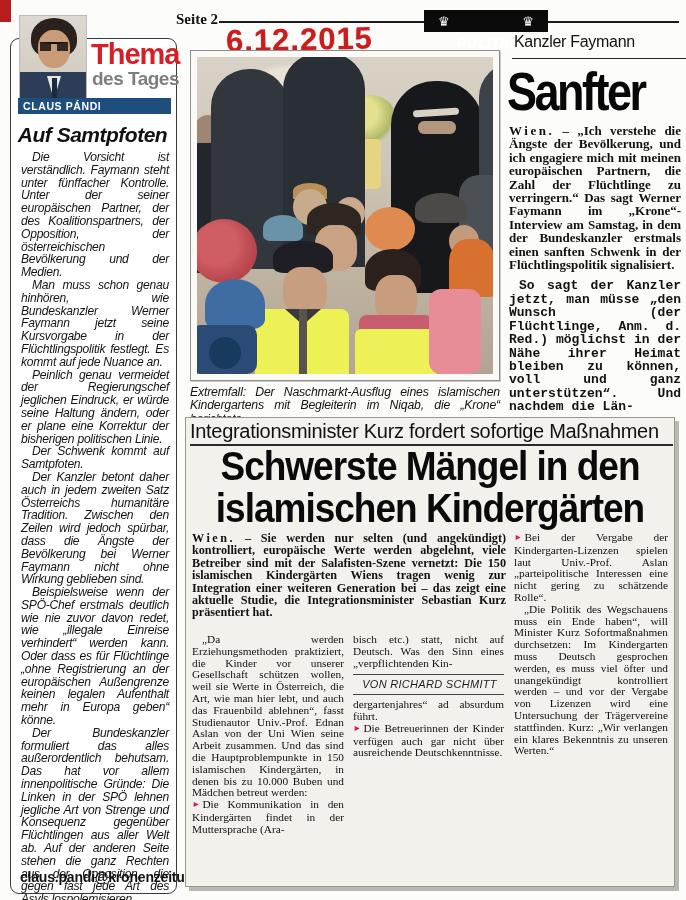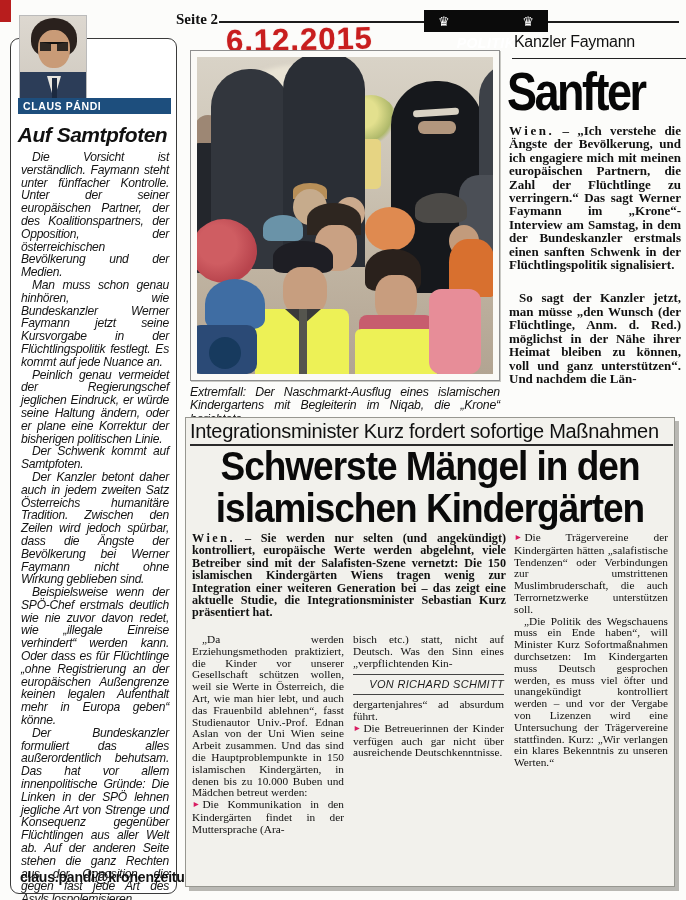--- a/index.html
+++ b/index.html
@@ -114,21 +114,21 @@
   .fay-kicker { position:absolute; left:514px; top:33px; font-size:16px; font-weight:400; letter-spacing:-.3px; }
   .fay-rule { position:absolute; left:512px; top:58px; width:174px; border-top:1.5px solid #222; }
   .fay-headline {
     position:absolute; left:507px; top:62px; font-size:45px; font-weight:900; letter-spacing:-2.5px;
     transform:scaleY(1.18); transform-origin:top left; color:#070707;
   }
   .fay-body {
     position:absolute; left:509px; top:124px; width:172px;
     font-family:"Liberation Serif",serif; font-weight:700; font-size:13px; line-height:13.4px; text-align:justify;
   }
-  .fay-body p + p { margin-top:20px; text-indent:10px; }
+  .fay-body p + p { margin-top:8px; text-indent:10px;font-family:Liberation Mono, monospace; }
   .loc { letter-spacing:2.5px; }
   
   .kurz-box {
     position:absolute; left:185px; top:417px; width:490px; height:470px;
     background:#f2f1ec; border:1px solid #979790; box-shadow:4px 4px 0 rgba(118,116,108,.5);
   }
   .kurz-box > div { position:absolute; }
   .kurz-kicker { left:4px; top:2px; font-size:20px; font-weight:400; letter-spacing:-.3px;
     border-bottom:2px solid #2a2a2a; padding-bottom:1px; width:483px; }
   .kurz-headline { left:0; right:0; top:28px; text-align:center; font-weight:900; font-size:37px;
@@ -137,21 +137,21 @@
   .kurz-lead { left:6px; top:114px; width:314px; font-weight:700; font-size:12.2px; line-height:12.4px; text-align:justify; }
   .kcol { font-size:11.3px; line-height:11.8px; text-align:justify; color:#101010; }
   .kcol1 { left:6px;  top:216px; width:152px; }
   .kcol2 { left:167px; top:216px; width:151px; }
   .kcol3 { left:328px; top:114px; width:154px; }
   .kcol p.ind { text-indent:10px; }
   .bullet { text-indent:0; }
   .arw { color:#d81b60; font-size:8.5px; margin-right:2px; position:relative; top:-1px; }
   .byline { margin:5px 0 4px 0; border-top:1.2px solid #444; border-bottom:1.2px solid #444;
     padding:4px 0 3px 2px; font-family:"Liberation Sans",sans-serif; font-style:italic;
-    font-size:11px; letter-spacing:.3px; color:#1c1c1c; text-align:right; }
+    font-size:11px; letter-spacing:.3px; color:#1c1c1c; text-align:center; }
 </style>
 </head>
 <body>
 
 <div class="page">
 
   <div class="red-square"></div>
   <div class="seite">Seite 2</div>
   <div class="top-rule"></div>
   <div class="politik-banner">
@@ -162,20 +162,24 @@
   <div class="date-stamp">6.12.2015</div>
 
   <div class="sidebar-box">
     <div class="portrait">
       <div class="hair"></div>
       <div class="face"></div>
       <div class="glasses"></div>
       <div class="suit"></div>
       <div class="shirt"></div>
       <div class="tie"></div>
+    </div>
+    <div class="brand-block">
+      <div class="brand1">Thema</div>
+      <div class="brand2">des Tages</div>
     </div>
     <div class="author-bar">CLAUS PÁNDI</div>
     <div class="col-headline">Auf Samtpfoten</div>
     <div class="col-body">
       <p>Die Vorsicht ist verständlich. Faymann steht unter fünffacher Kontrolle. Unter der seiner europäischen Partner, der des Koalitionspartners, der Opposition, der österreichischen Bevölkerung und der Medien.</p>
       <p>Man muss schon genau hinhören, wie Bundeskanzler Werner Faymann jetzt seine Kursvorgabe in der Flüchtlingspolitik festlegt. Es kommt auf jede Nuance an.</p>
       <p>Peinlich genau vermeidet der Regierungschef jeglichen Eindruck, er würde seine Haltung ändern, oder er plane eine Korrektur der bisherigen politischen Linie.</p>
       <p>Der Schwenk kommt auf Samtpfoten.</p>
       <p>Der Kanzler betont daher auch in jedem zweiten Satz Österreichs humanitäre Tradition. Zwischen den Zeilen wird jedoch spürbar, dass die Ängste der Bevölkerung bei Werner Faymann nicht ohne Wirkung geblieben sind.</p>
       <p>Beispielsweise wenn der SPÖ-Chef erstmals deutlich wie nie zuvor davon redet, wie „illegale Einreise verhindert“ werden kann. Oder dass es für Flüchtlinge „ohne Registrierung an der europäischen Außengrenze keinen legalen Aufenthalt mehr in Europa geben“ könne.</p>
@@ -256,18 +260,18 @@
     </div>
 
     <div class="kcol kcol2 serif">
       <p>bisch etc.) statt, nicht auf Deutsch. Was den Sinn eines „verpflichtenden Kin-</p>
       <div class="byline">VON RICHARD SCHMITT</div>
       <p>dergartenjahres“ ad absurdum führt.</p>
       <p class="bullet"><span class="arw">►</span><span>Die Betreuerinnen der Kinder verfügen auch gar nicht über ausreichende Deutschkenntnisse.</span></p>
     </div>
 
     <div class="kcol kcol3 serif">
-      <p class="bullet"><span class="arw">►</span><span>Die Trägervereine der Kindergärten hätten „salafistische Tendenzen“ oder Verbindungen zur umstrittenen Muslimbruderschaft, die auch Terrornetzwerke unterstützen soll.</span></p>
+      <p class="bullet"><span class="arw">►</span><span>Bei der Vergabe der Kindergarten-Lizenzen spielen laut Univ.-Prof. Aslan „parteipolitische Interessen eine nicht gering zu schätzende Rolle“.</span></p>
       <p class="ind">„Die Politik des Wegschauens muss ein Ende haben“, will Minister Kurz Sofortmaßnahmen durchsetzen: Im Kindergarten muss Deutsch gesprochen werden, es muss viel öfter und unangekündigt kontrolliert werden – und vor der Vergabe von Lizenzen wird eine Untersuchung der Trägervereine stattfinden. Kurz: „Wir verlangen ein klares Bekenntnis zu unseren Werten.“</p>
     </div>
   </div>
 
 </div>
 
 </body></html>

